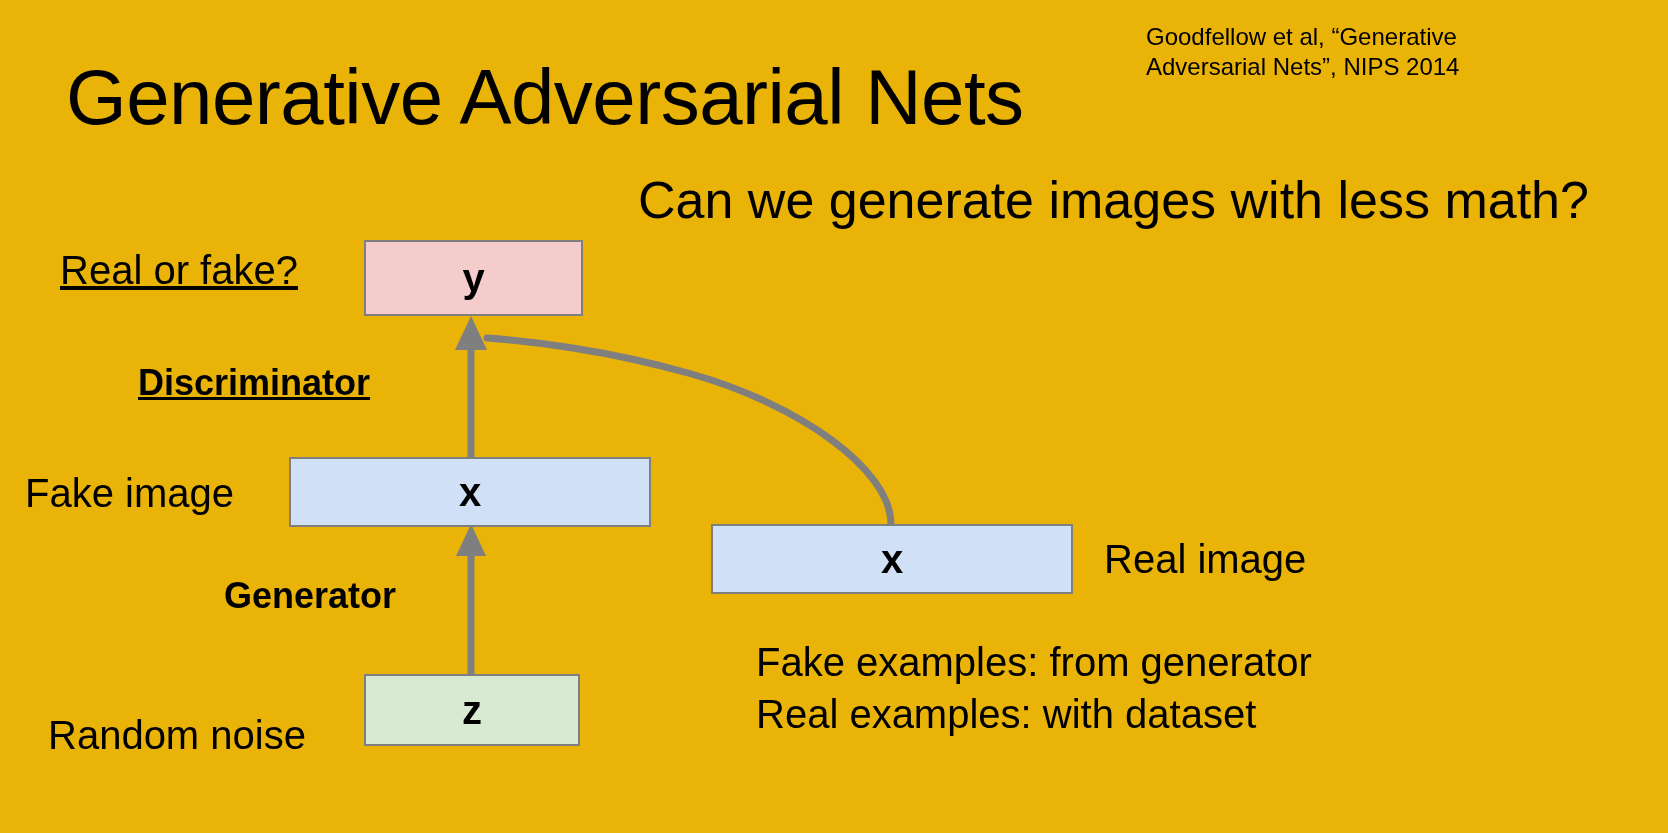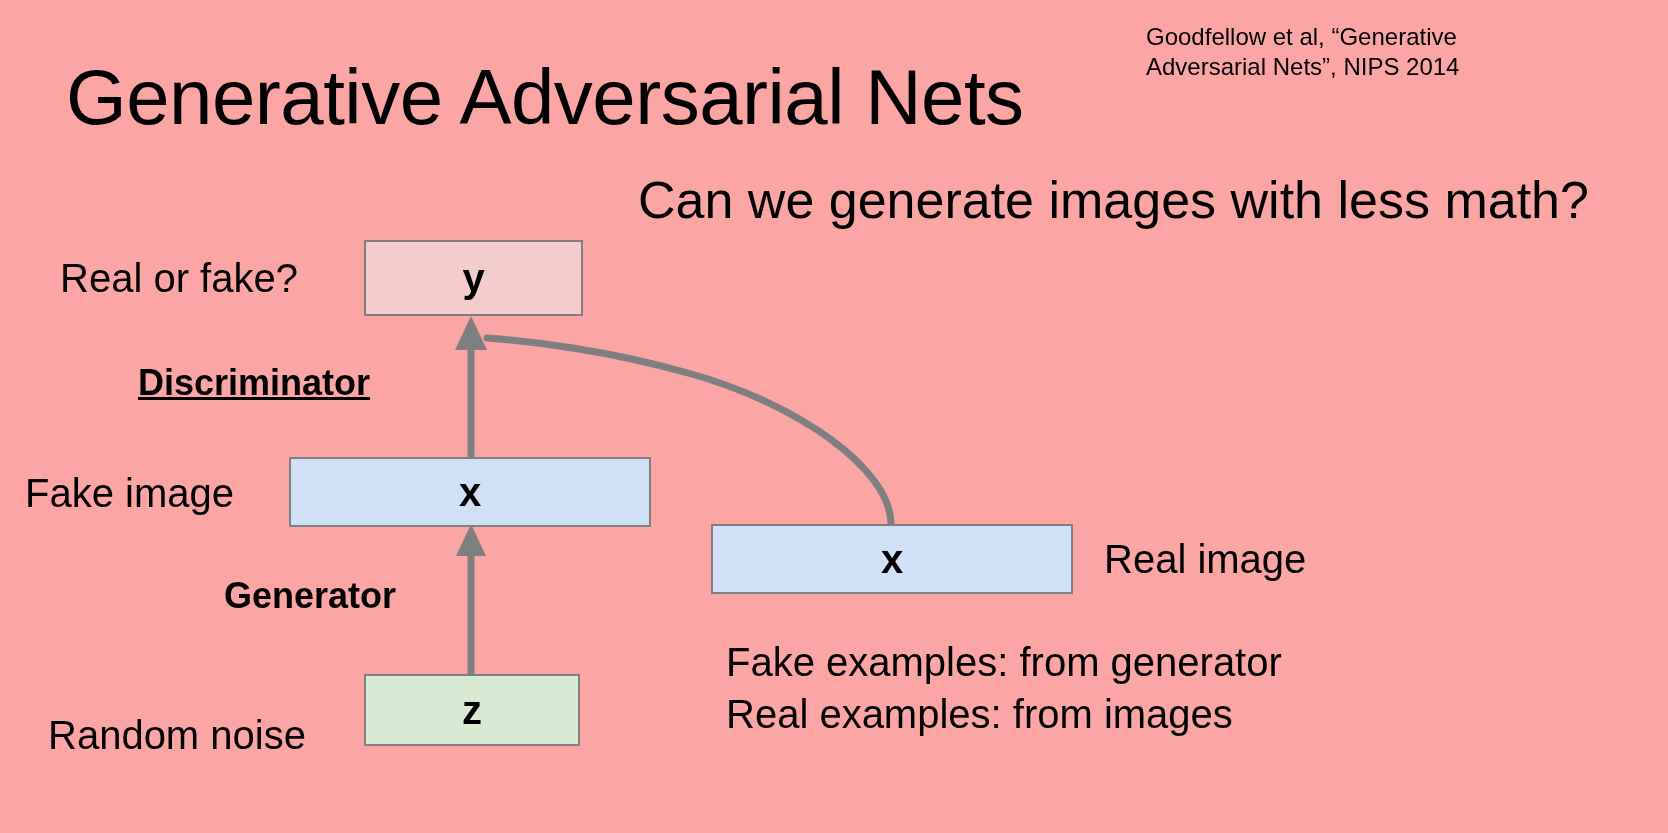--- a/index.html
+++ b/index.html
@@ -5,21 +5,21 @@
 <style>
   html, body {
     margin: 0;
     padding: 0;
     background: #ffffff;
   }
   #slide {
     position: relative;
     width: 1668px;
     height: 833px;
-    background: #fca5a5;
+    background: #eab308;
     overflow: hidden;
     font-family: "Liberation Sans", sans-serif;
     color: #000000;
   }
   .abs { position: absolute; }
 
   
   #slide-title {
     left: 66px;
     top: 58px;
@@ -87,37 +87,37 @@
     width: 362px; height: 70px;
     background: #cfe0f7;
   }
 
   
   .side-label {
     font-size: 40px;
     line-height: 1;
     white-space: nowrap;
   }
-  #label-real-or-fake { left: 60px; top: 258px; }
+  #label-real-or-fake { left: 60px; top: 250px; text-decoration: underline; }
   #label-fake-image   { left: 25px; top: 473px; }
   #label-random-noise { left: 48px; top: 695px; margin-top: 20px; }
   #label-real-image   { left: 1104px; top: 539px; }
 
   .edge-label {
     font-size: 36px;
     font-weight: bold;
     line-height: 1;
     white-space: nowrap;
   }
   #label-discriminator { left: 138px; top: 365px; text-decoration: underline; }
   #label-generator     { left: 224px; top: 578px; }
 
   
   #bottom-notes {
-    left: 726px;
+    left: 756px;
     top: 636px;
     font-size: 40px;
     line-height: 52px;
   }
   #bottom-notes .note-line { display: block; white-space: nowrap; }
 
   
   #arrows-layer {
     left: 0; top: 0;
     width: 1668px; height: 833px;
@@ -174,16 +174,16 @@
     <span class="node-label">z</span>
   </div>
 
   <div class="abs node-box" id="box-x-real">
     <span class="node-label">x</span>
   </div>
   <div class="abs side-label" id="label-real-image">Real image</div>
 
   <div class="abs" id="bottom-notes">
     <span class="note-line">Fake examples: from generator</span>
-    <span class="note-line">Real examples: from images</span>
+    <span class="note-line">Real examples: with dataset</span>
   </div>
 
 </div>
 
 </body></html>

